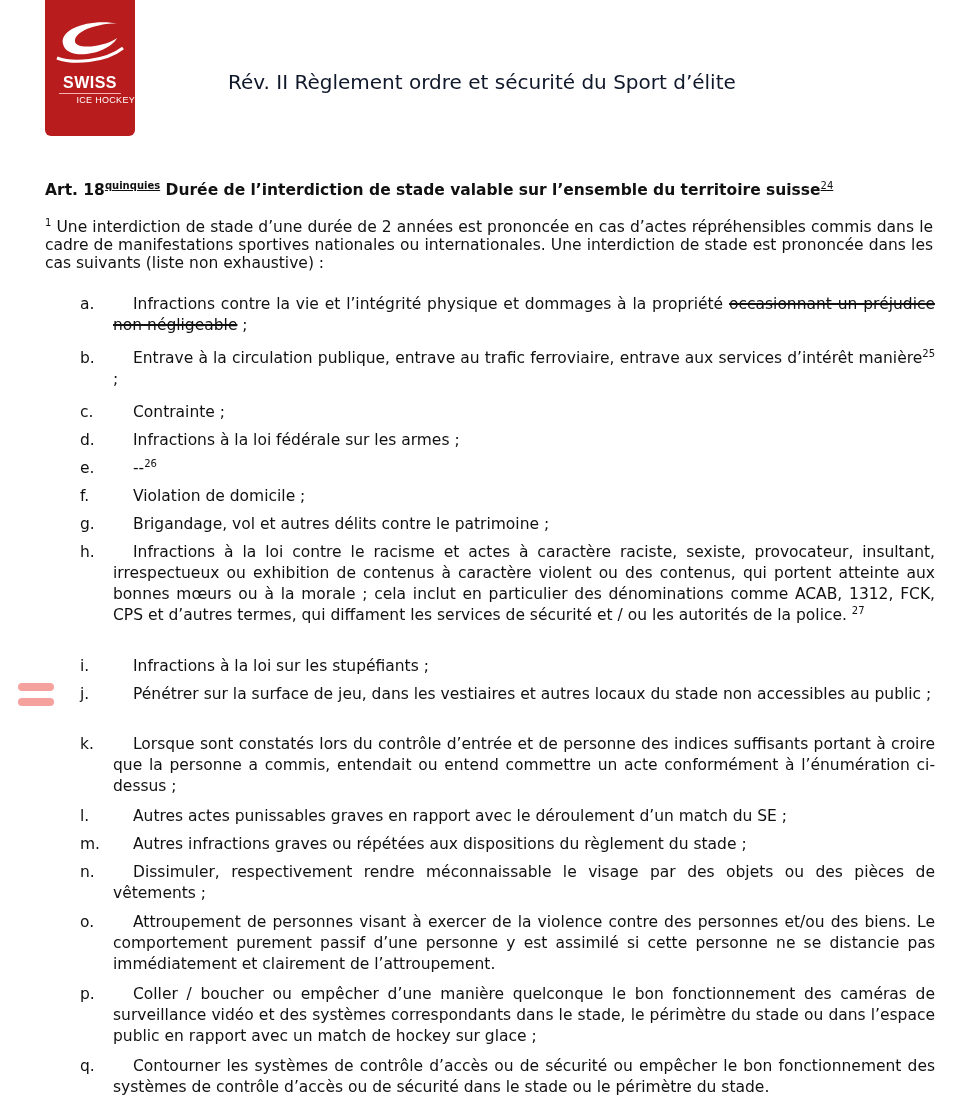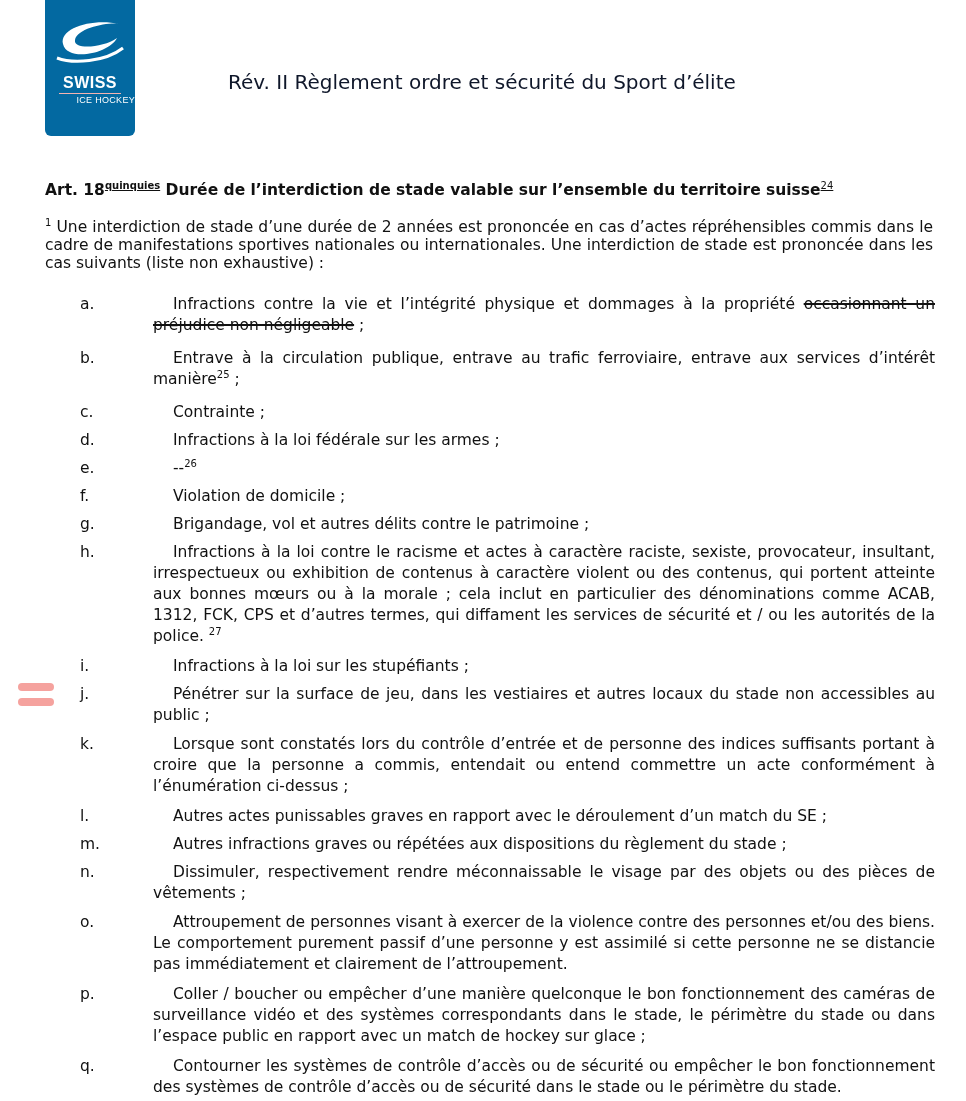--- a/index.html
+++ b/index.html
@@ -2,21 +2,21 @@
 <html><head>
 <meta charset="utf-8">
 <style>
   html, body { margin: 0; padding: 0; background: #ffffff; }
   body {
     width: 966px; height: 1101px; position: relative; overflow: hidden;
     font-family: "DejaVu Sans", sans-serif; color: #111111;
   }
   .logo {
     position: absolute; left: 45px; top: 0; width: 90px; height: 136px;
-    background: #0369a1; border-radius: 0 0 6px 6px;
+    background: #b91c1c; border-radius: 0 0 6px 6px;
   }
   .logo svg { position: absolute; left: 8px; top: 14px; }
   .logo .l1 {
     position: absolute; left: 0; width: 90px; top: 74px; text-align: center;
     color: #fff; font-weight: bold; font-size: 16px; letter-spacing: 0.5px;
     font-family: "Liberation Sans", sans-serif;
   }
   .logo .l2 {
     position: absolute; left: 0; width: 90px; top: 95px; text-align: right;
     color: #fff; font-size: 9px; letter-spacing: 0.3px;
@@ -32,21 +32,21 @@
   .art sup { font-size: 10px; font-weight: bold; text-decoration: underline; }
   .art .fn { font-weight: normal; font-size: 10px; }
   .intro {
     position: absolute; left: 45px; top: 214px; width: 888px;
     font-size: 15.5px; line-height: 18px; text-align: justify;
   }
   .intro sup { font-size: 10px; }
   .list { position: absolute; left: 45px; top: 294px; width: 890px; }
   .item { position: absolute; left: 0; width: 890px; font-size: 15.5px; line-height: 21px; }
   .item .letter { position: absolute; left: 35px; top: 0; }
-  .item .text { margin-left: 108px; text-indent: 20px; text-align: justify; }
+  .item .text { margin-left: 68px; text-indent: 20px; text-align: justify; }
   .item sup { font-size: 10px; line-height: 0; }
   .strike { text-decoration: line-through; text-decoration-thickness: 2px; }
   .marker { position: absolute; left: 18px; width: 36px; height: 8px; background: #f28b86; border-radius: 4px; opacity: 0.8; }
 </style>
 </head>
 <body>
 
 <div class="logo">
   <svg width="74" height="56" viewBox="0 0 74 56">
     <path d="M10 30 C 6 14, 40 4, 66 10 C 56 8, 24 14, 22 26 C 20 36, 50 34, 64 24 C 56 40, 14 48, 10 30 Z" fill="#ffffff"></path>

